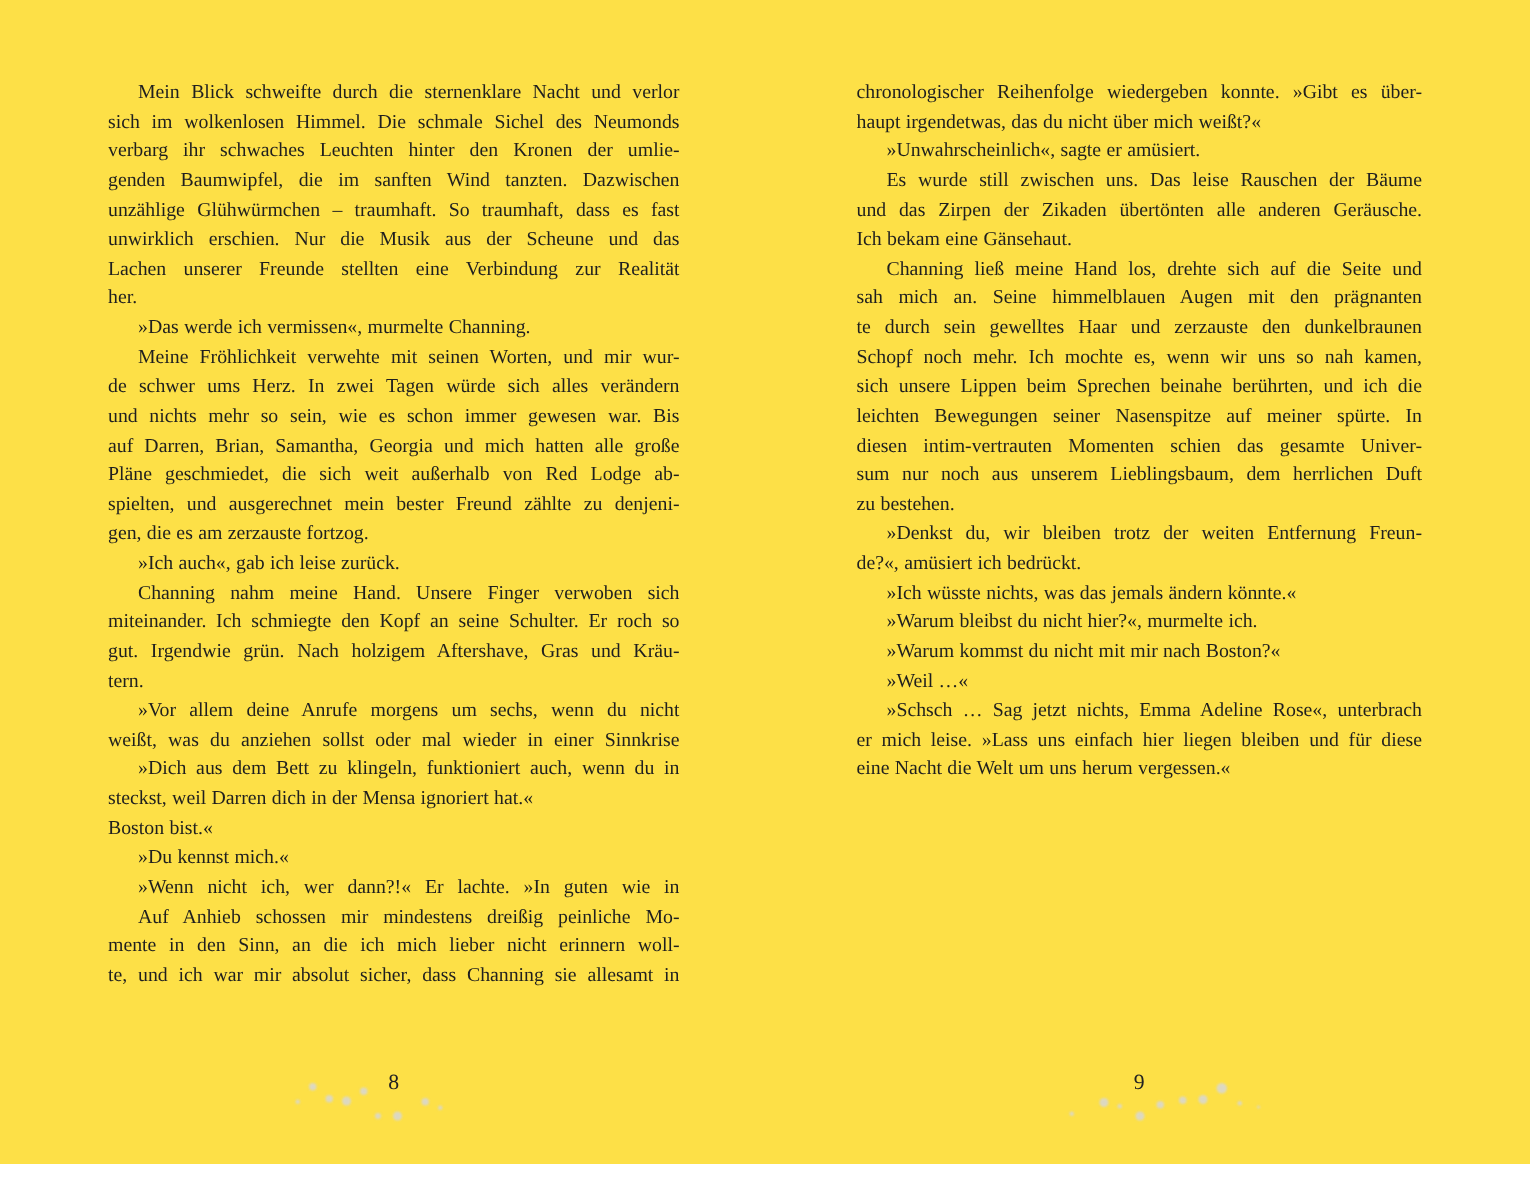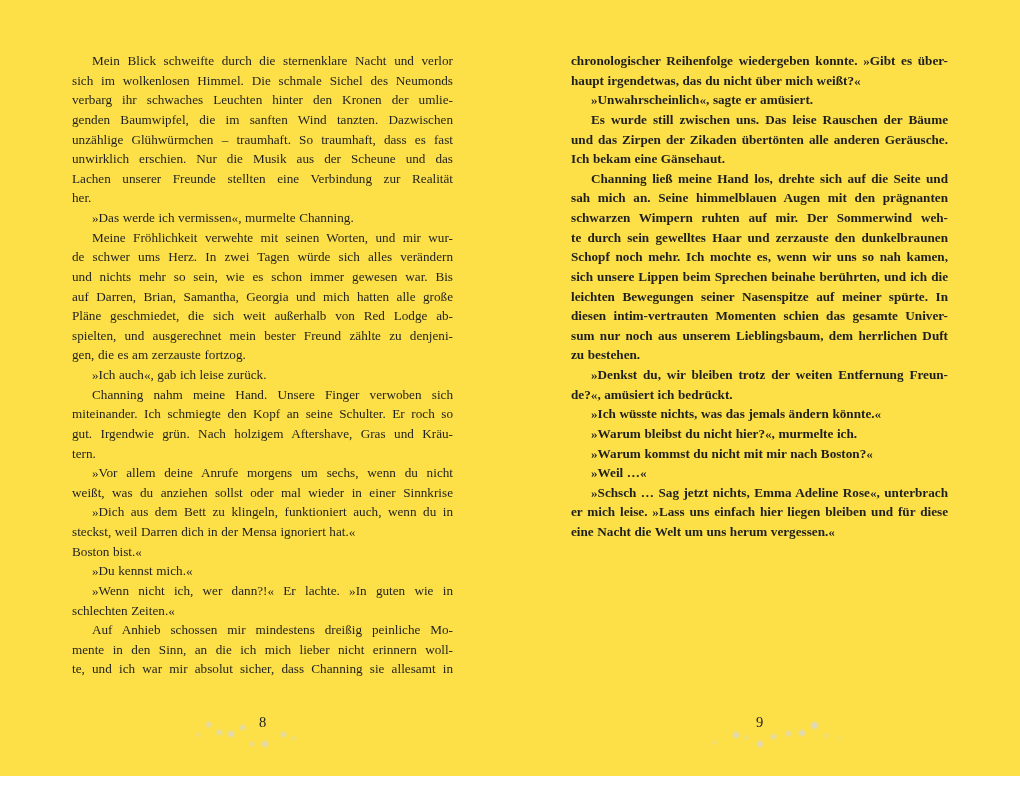--- a/index.html
+++ b/index.html
@@ -24,21 +24,21 @@
     height: 794px;
   }
   #page-left  { left: 0; }
   #page-right { left: 510px; }
 
   .text-block {
     position: absolute;
     top: 51px;
   }
   #page-left  .text-block { left: 72px; width: 381px; }
-  #page-right .text-block { left: 61px; width: 377px; font-weight: bold; }
+  #page-right .text-block { left: 61px; width: 377px; }
 
   .line {
     font-size: 13.2px;
     line-height: 19.63px;
     height: 19.63px;
     overflow: hidden;
     text-align: justify;
     text-align-last: justify;
     word-spacing: 0.02em;
   }
@@ -98,21 +98,20 @@
         <div class="line">miteinander. Ich schmiegte den Kopf an seine Schulter. Er roch so</div>
         <div class="line">gut. Irgendwie grün. Nach holzigem Aftershave, Gras und Kräu-</div>
         <div class="line end">tern.</div>
         <div class="line indent">»Vor allem deine Anrufe morgens um sechs, wenn du nicht</div>
         <div class="line">weißt, was du anziehen sollst oder mal wieder in einer Sinnkrise</div>
         <div class="line indent">»Dich aus dem Bett zu klingeln, funktioniert auch, wenn du in</div>
         <div class="line end">steckst, weil Darren dich in der Mensa ignoriert hat.«</div>
         <div class="line end">Boston bist.«</div>
         <div class="line indent end">»Du kennst mich.«</div>
         <div class="line indent">»Wenn nicht ich, wer dann?!« Er lachte. »In guten wie in</div>
-        <div class="line end">schlechten Zeiten.«</div>
         <div class="line indent">Auf Anhieb schossen mir mindestens dreißig peinliche Mo-</div>
         <div class="line">mente in den Sinn, an die ich mich lieber nicht erinnern woll-</div>
         <div class="line">te, und ich war mir absolut sicher, dass Channing sie allesamt in</div>
       </div>
     <div class="dots">
         <div class="dot" style="left: 197px; top: 733px; width: 3px; height: 3px;"></div>
         <div class="dot" style="left: 206px; top: 722px; width: 5px; height: 5px;"></div>
         <div class="dot" style="left: 217px; top: 730px; width: 5px; height: 5px;"></div>
         <div class="dot" style="left: 228px; top: 731px; width: 6px; height: 6px;"></div>
         <div class="dot" style="left: 240px; top: 725px; width: 5px; height: 5px;"></div>
@@ -127,21 +126,20 @@
   <section class="page" id="page-right">
     <div class="text-block">
         <div class="line">chronologischer Reihenfolge wiedergeben konnte. »Gibt es über-</div>
         <div class="line end">haupt irgendetwas, das du nicht über mich weißt?«</div>
         <div class="line indent end">»Unwahrscheinlich«, sagte er amüsiert.</div>
         <div class="line indent">Es wurde still zwischen uns. Das leise Rauschen der Bäume</div>
         <div class="line">und das Zirpen der Zikaden übertönten alle anderen Geräusche.</div>
         <div class="line end">Ich bekam eine Gänsehaut.</div>
         <div class="line indent">Channing ließ meine Hand los, drehte sich auf die Seite und</div>
         <div class="line">sah mich an. Seine himmelblauen Augen mit den prägnanten</div>
-        <div class="line">schwarzen Wimpern ruhten auf mir. Der Sommerwind weh-</div>
         <div class="line">te durch sein gewelltes Haar und zerzauste den dunkelbraunen</div>
         <div class="line">Schopf noch mehr. Ich mochte es, wenn wir uns so nah kamen,</div>
         <div class="line">sich unsere Lippen beim Sprechen beinahe berührten, und ich die</div>
         <div class="line">leichten Bewegungen seiner Nasenspitze auf meiner spürte. In</div>
         <div class="line">diesen intim-vertrauten Momenten schien das gesamte Univer-</div>
         <div class="line">sum nur noch aus unserem Lieblingsbaum, dem herrlichen Duft</div>
         <div class="line end">zu bestehen.</div>
         <div class="line indent">»Denkst du, wir bleiben trotz der weiten Entfernung Freun-</div>
         <div class="line end">de?«, amüsiert ich bedrückt.</div>
         <div class="line indent end">»Ich wüsste nichts, was das jemals ändern könnte.«</div>

